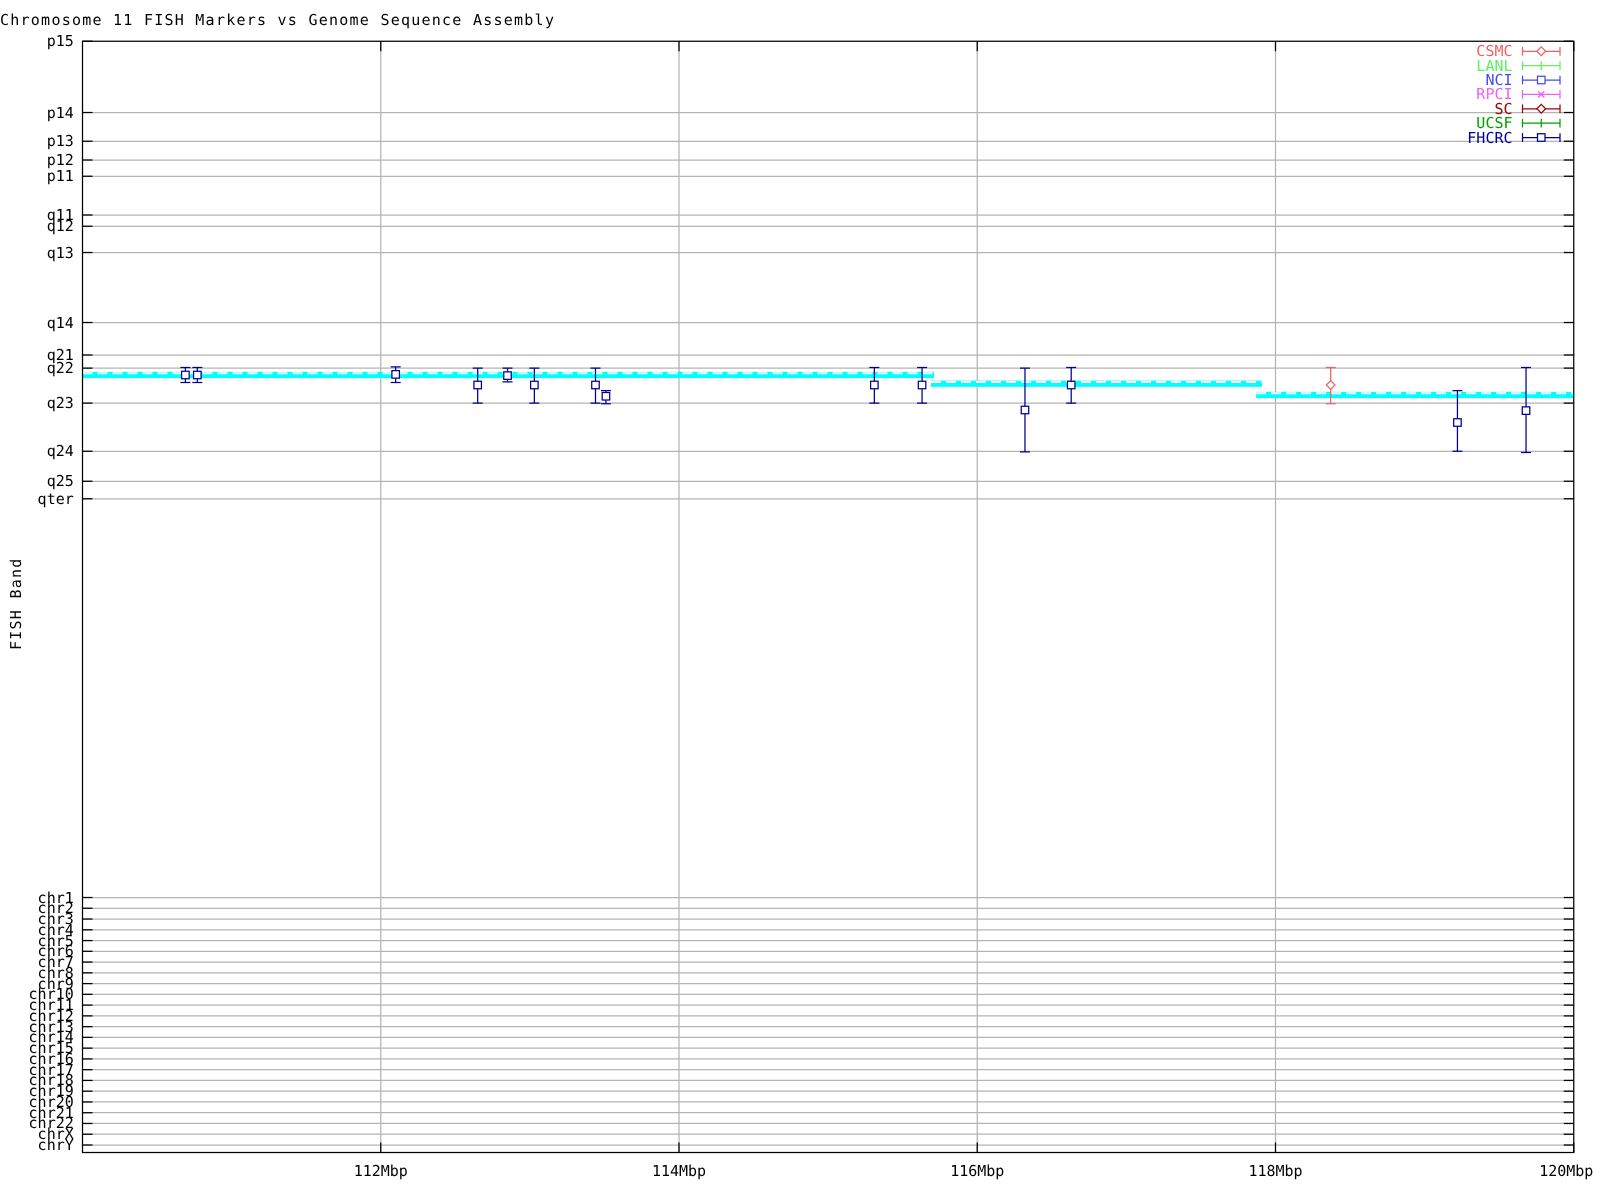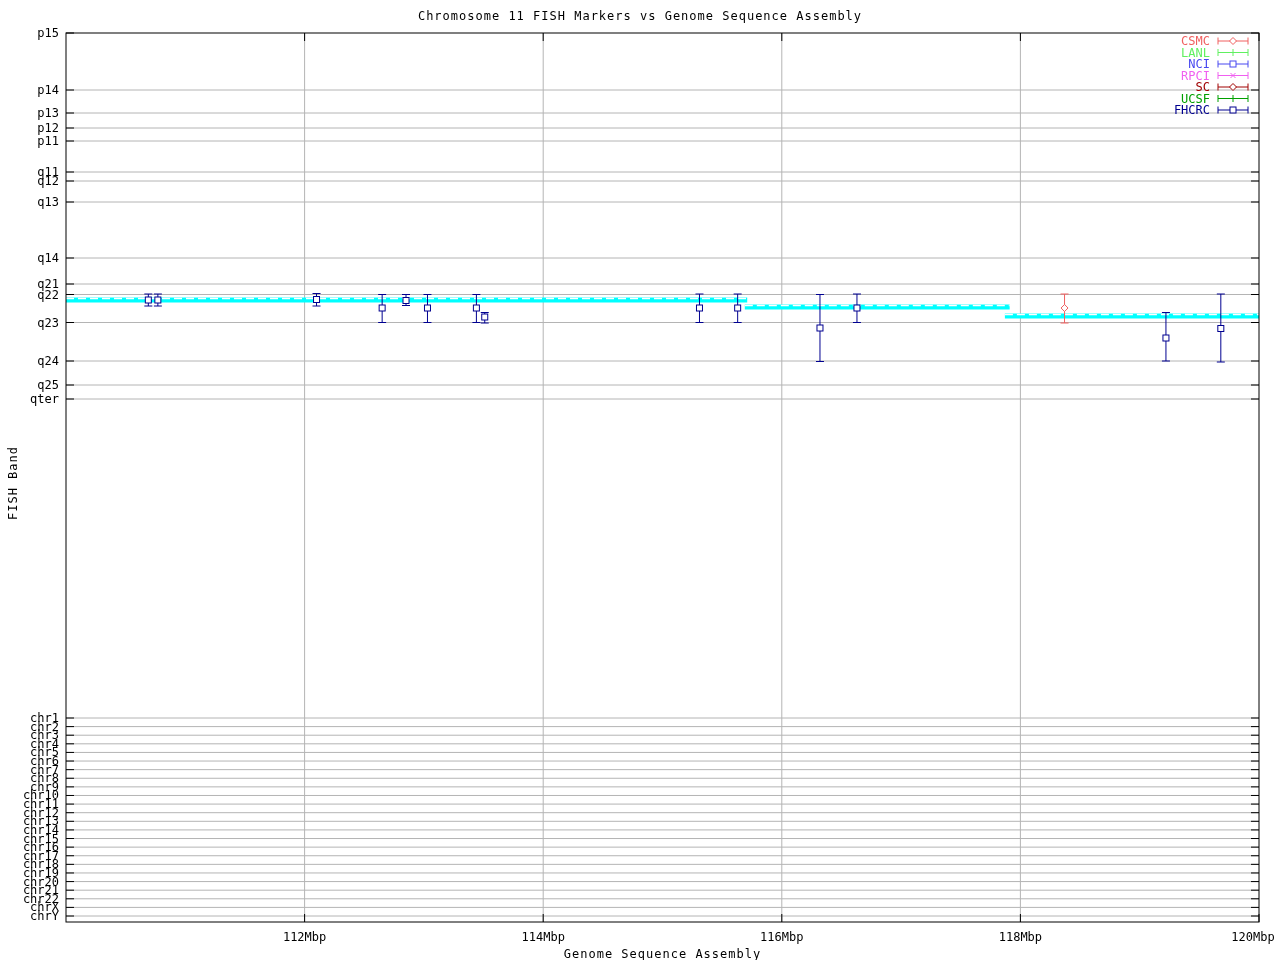--- a/index.html
+++ b/index.html
@@ -1,33 +1,32 @@
 <!DOCTYPE html>
 <html><head>
 <meta charset="utf-8">
 <style>
   html,body{margin:0;padding:0;background:#ffffff;}
   #chart{position:relative;width:1280px;height:960px;background:#ffffff;
          font-family:"DejaVu Sans Mono","Liberation Mono",monospace;color:#000;}
-  .title{position:absolute;top:9px;left:0;width:1280px;text-align:center;
+  .title{position:absolute;top:9px;left:0;width:1280px;text-align:left;
          font-size:12px;letter-spacing:1px;}
   .x-title{position:absolute;top:947px;left:66px;width:1193px;text-align:center;
            font-size:12px;letter-spacing:1px;}
   .y-title{position:absolute;top:483px;left:13px;transform:translate(-50%,-50%) rotate(-90deg);
            font-size:12px;letter-spacing:1px;white-space:nowrap;}
   svg{position:absolute;top:0;left:0;}
   svg text{font-family:"DejaVu Sans Mono","Liberation Mono",monospace;font-size:12px;fill:#000;}
 </style>
 </head>
 <body>
 
 <div id="chart">
   <div class="title">Chromosome 11 FISH Markers vs Genome Sequence Assembly</div>
   <div class="y-title">FISH Band</div>
-  <div class="x-title">Genome Sequence Assembly</div>
   <svg id="plot" width="1280" height="960">
       <g>
         <line x1="66" y1="90" x2="1259" y2="90" stroke="#b4b4b4" stroke-width="1"></line>
         <line x1="66" y1="113" x2="1259" y2="113" stroke="#b4b4b4" stroke-width="1"></line>
         <line x1="66" y1="128" x2="1259" y2="128" stroke="#b4b4b4" stroke-width="1"></line>
         <line x1="66" y1="141" x2="1259" y2="141" stroke="#b4b4b4" stroke-width="1"></line>
         <line x1="66" y1="172" x2="1259" y2="172" stroke="#b4b4b4" stroke-width="1"></line>
         <line x1="66" y1="181" x2="1259" y2="181" stroke="#b4b4b4" stroke-width="1"></line>
         <line x1="66" y1="202" x2="1259" y2="202" stroke="#b4b4b4" stroke-width="1"></line>
         <line x1="66" y1="258" x2="1259" y2="258" stroke="#b4b4b4" stroke-width="1"></line>

